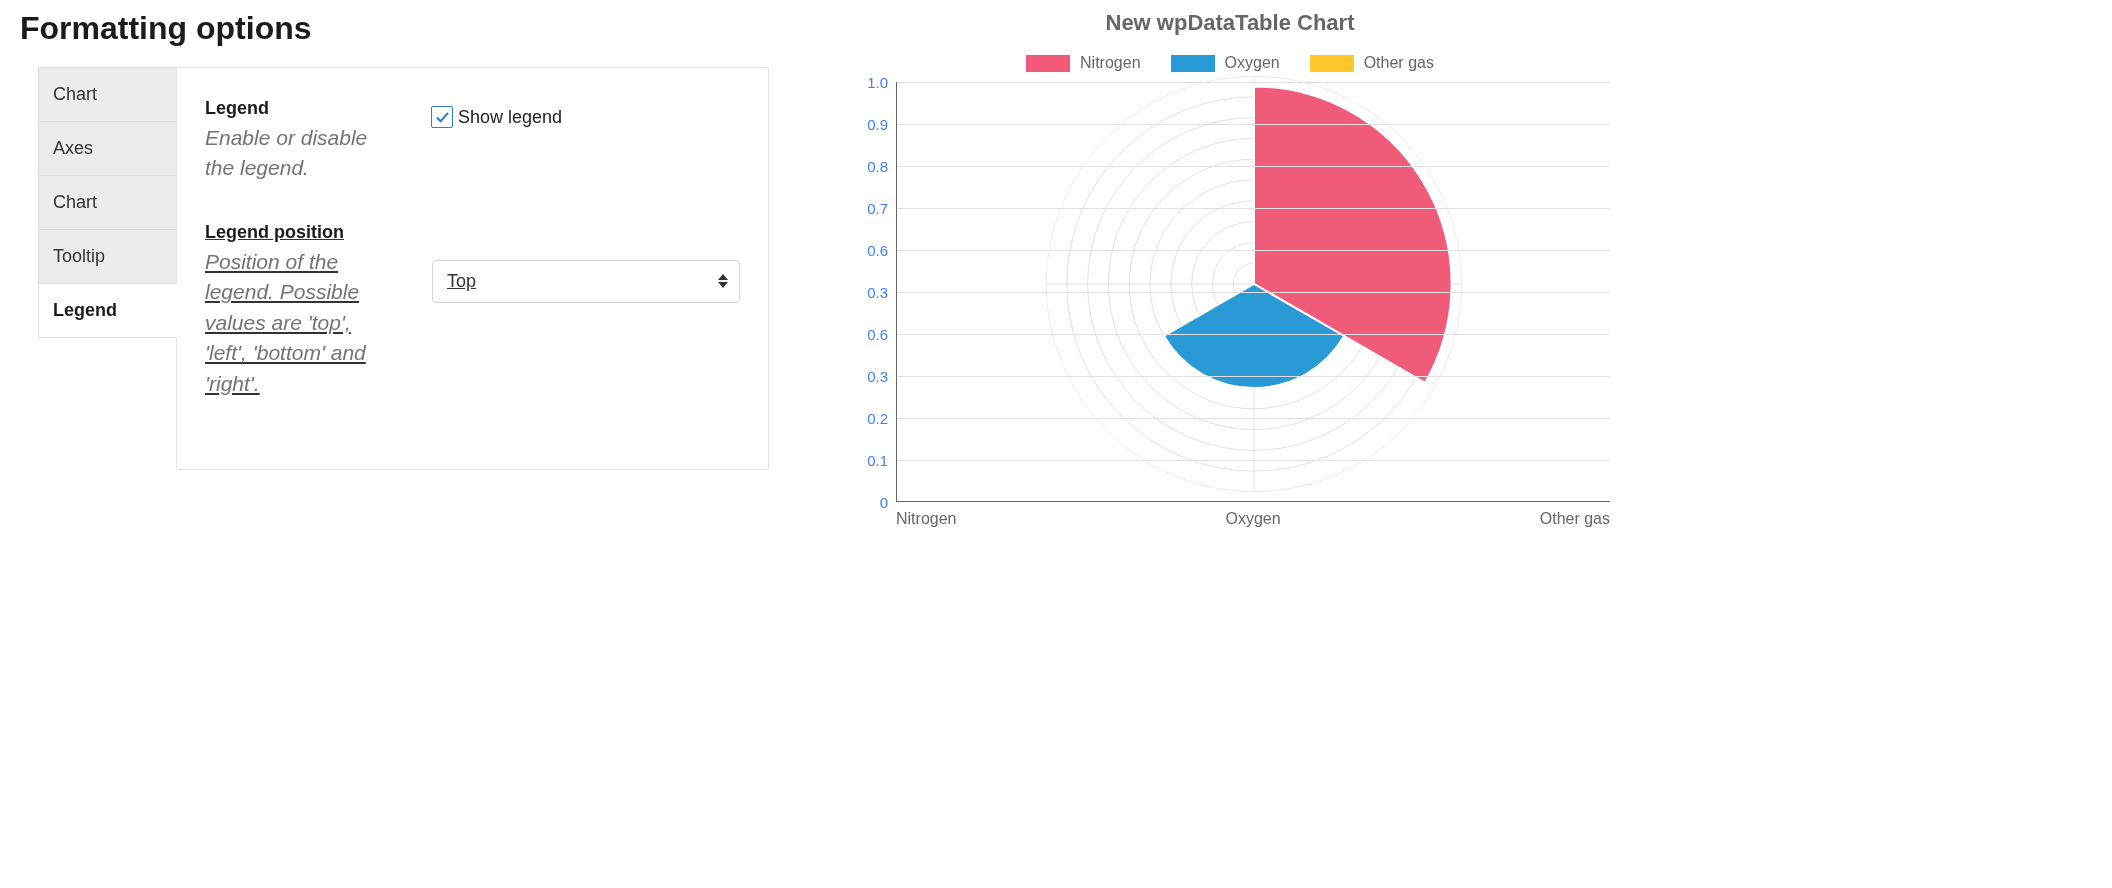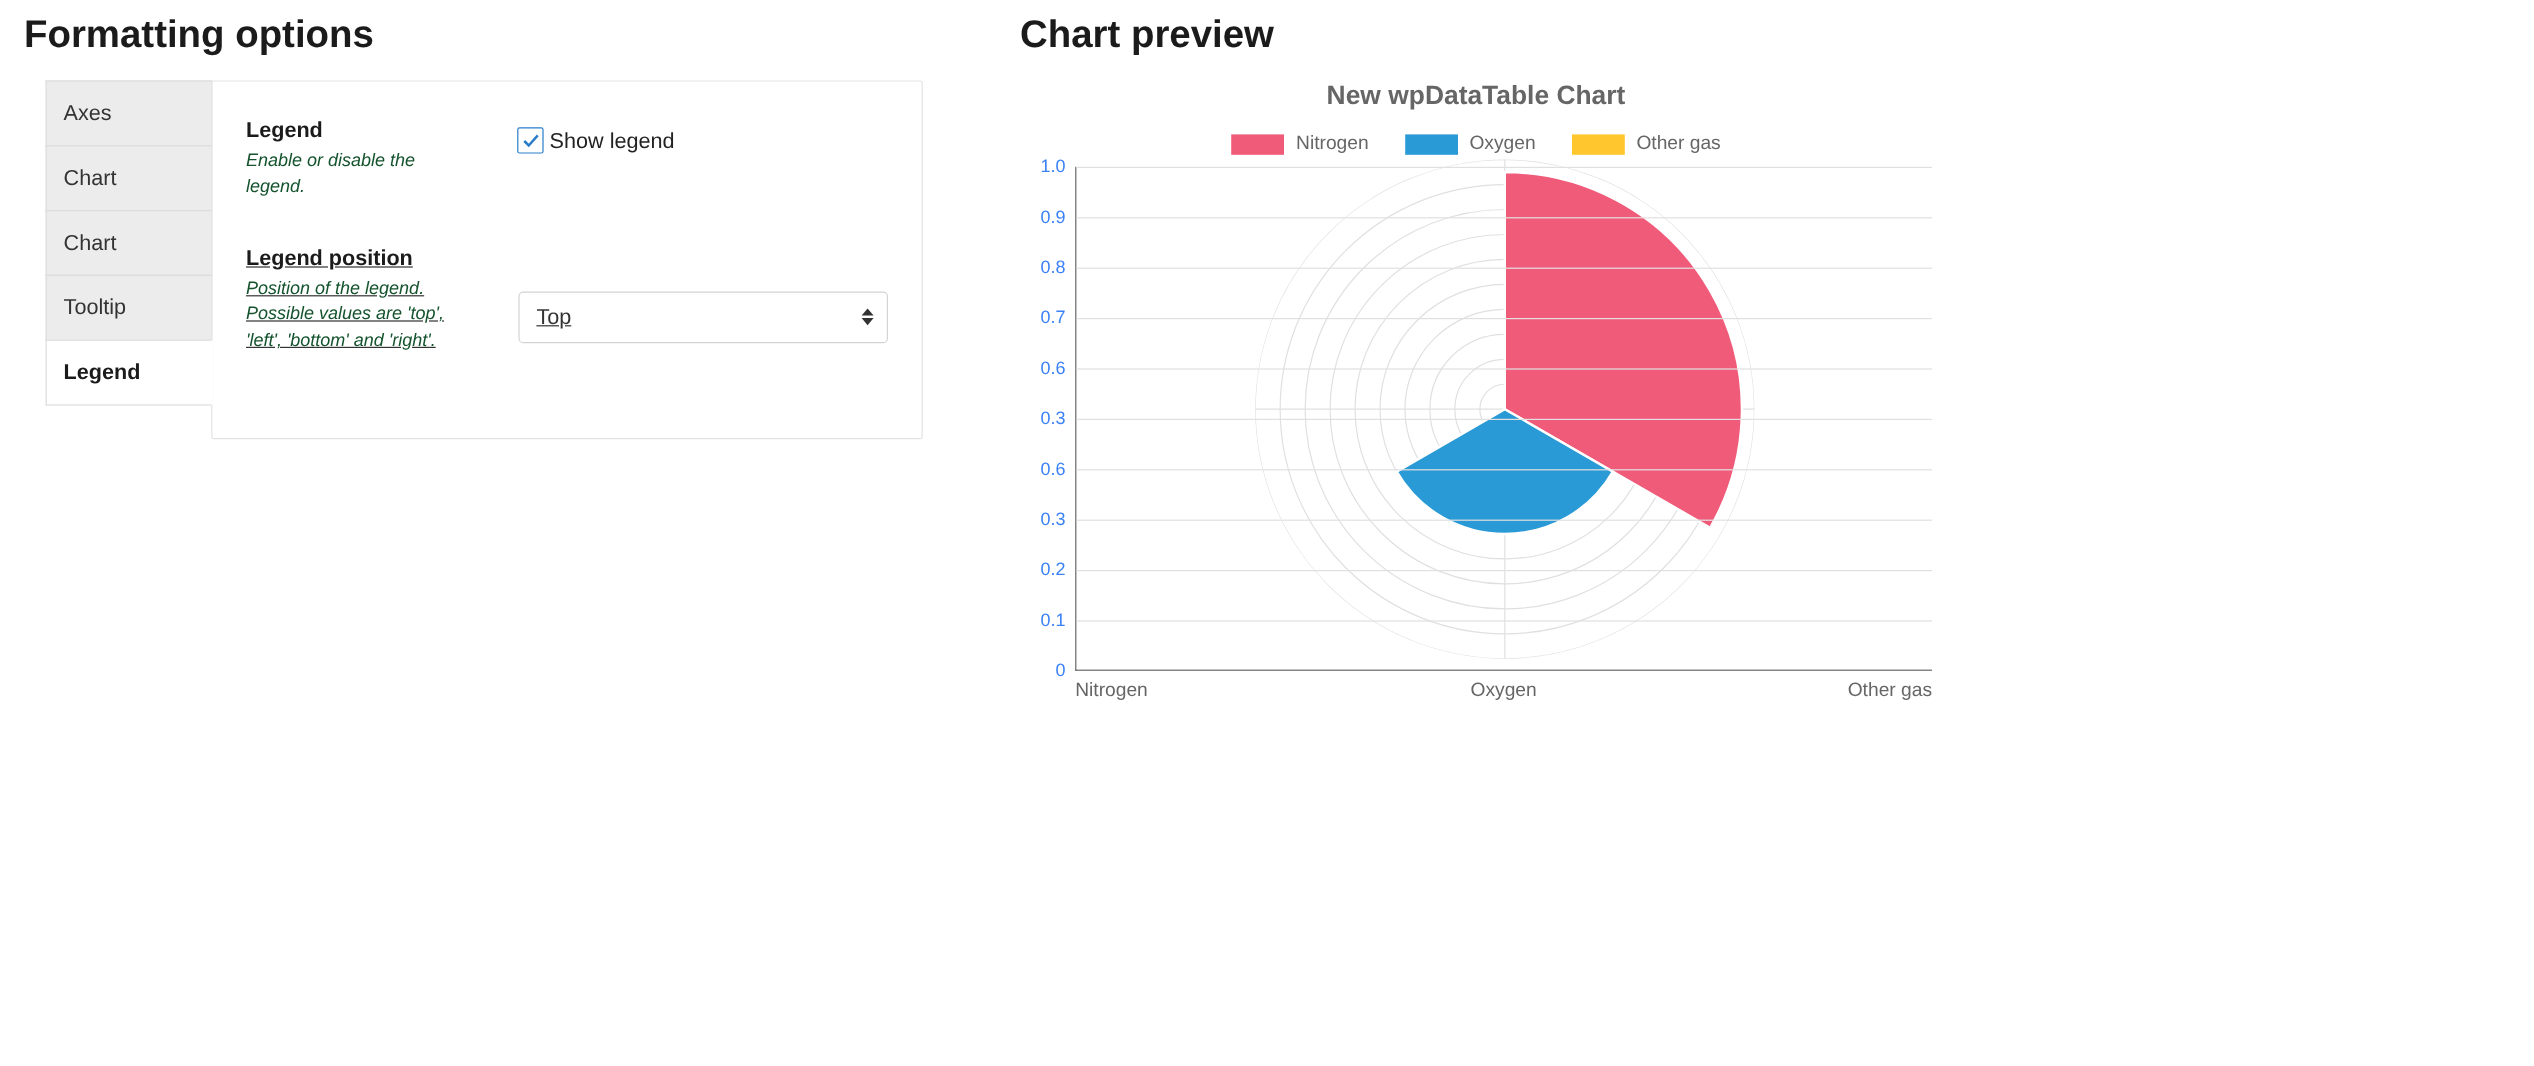--- a/index.html
+++ b/index.html
@@ -68,23 +68,23 @@
       margin-bottom: 38px;
     }
     .field-desc { width: 180px; }
     .field-desc .label {
       font-size: 18px;
       font-weight: 700;
       color: #1b1b1b;
       margin-bottom: 4px;
     }
     .field-desc .help {
-      font-size: 15px;
+      font-size: 21px;
       font-style: italic;
-      color: #14532d;
+      color: #737373;
       line-height: 1.45;
     }
     .field-control { flex: 1; padding-top: 0; }
 
     .checkbox-wrap {
       display: flex;
       align-items: flex-end;
       gap: 5px;
       margin-top: 8px;
       margin-left: 18px;
@@ -228,22 +228,22 @@
   </style>
 </head>
 <body>
 
 <div class="layout">
   <div class="col col-left">
     <h2 class="section-heading">Formatting options</h2>
 
     <div class="options-wrap">
       <div class="tabs">
+        <div class="tab">Chart</div>
         <div class="tab">Axes</div>
-        <div class="tab">Chart</div>
         <div class="tab">Chart</div>
         <div class="tab">Tooltip</div>
         <div class="tab active">Legend</div>
       </div>
 
       <div class="panel">
 
         <div class="field-row">
           <div class="field-desc">
             <div class="label">Legend</div>
@@ -274,21 +274,20 @@
                 <span class="tri-down"></span>
               </div>
             </div>
           </div>
         </div>
       </div>
     </div>
   </div>
 
   <div class="col col-right">
-    <h2 class="section-heading">Chart preview</h2>
 
     <div class="chart-area">
       <div class="chart-title">New wpDataTable Chart</div>
 
       <div class="chart-legend">
         <div class="legend-item">
           <span class="swatch nitrogen"></span>
           <span class="legend-text">Nitrogen</span>
         </div>
         <div class="legend-item">

